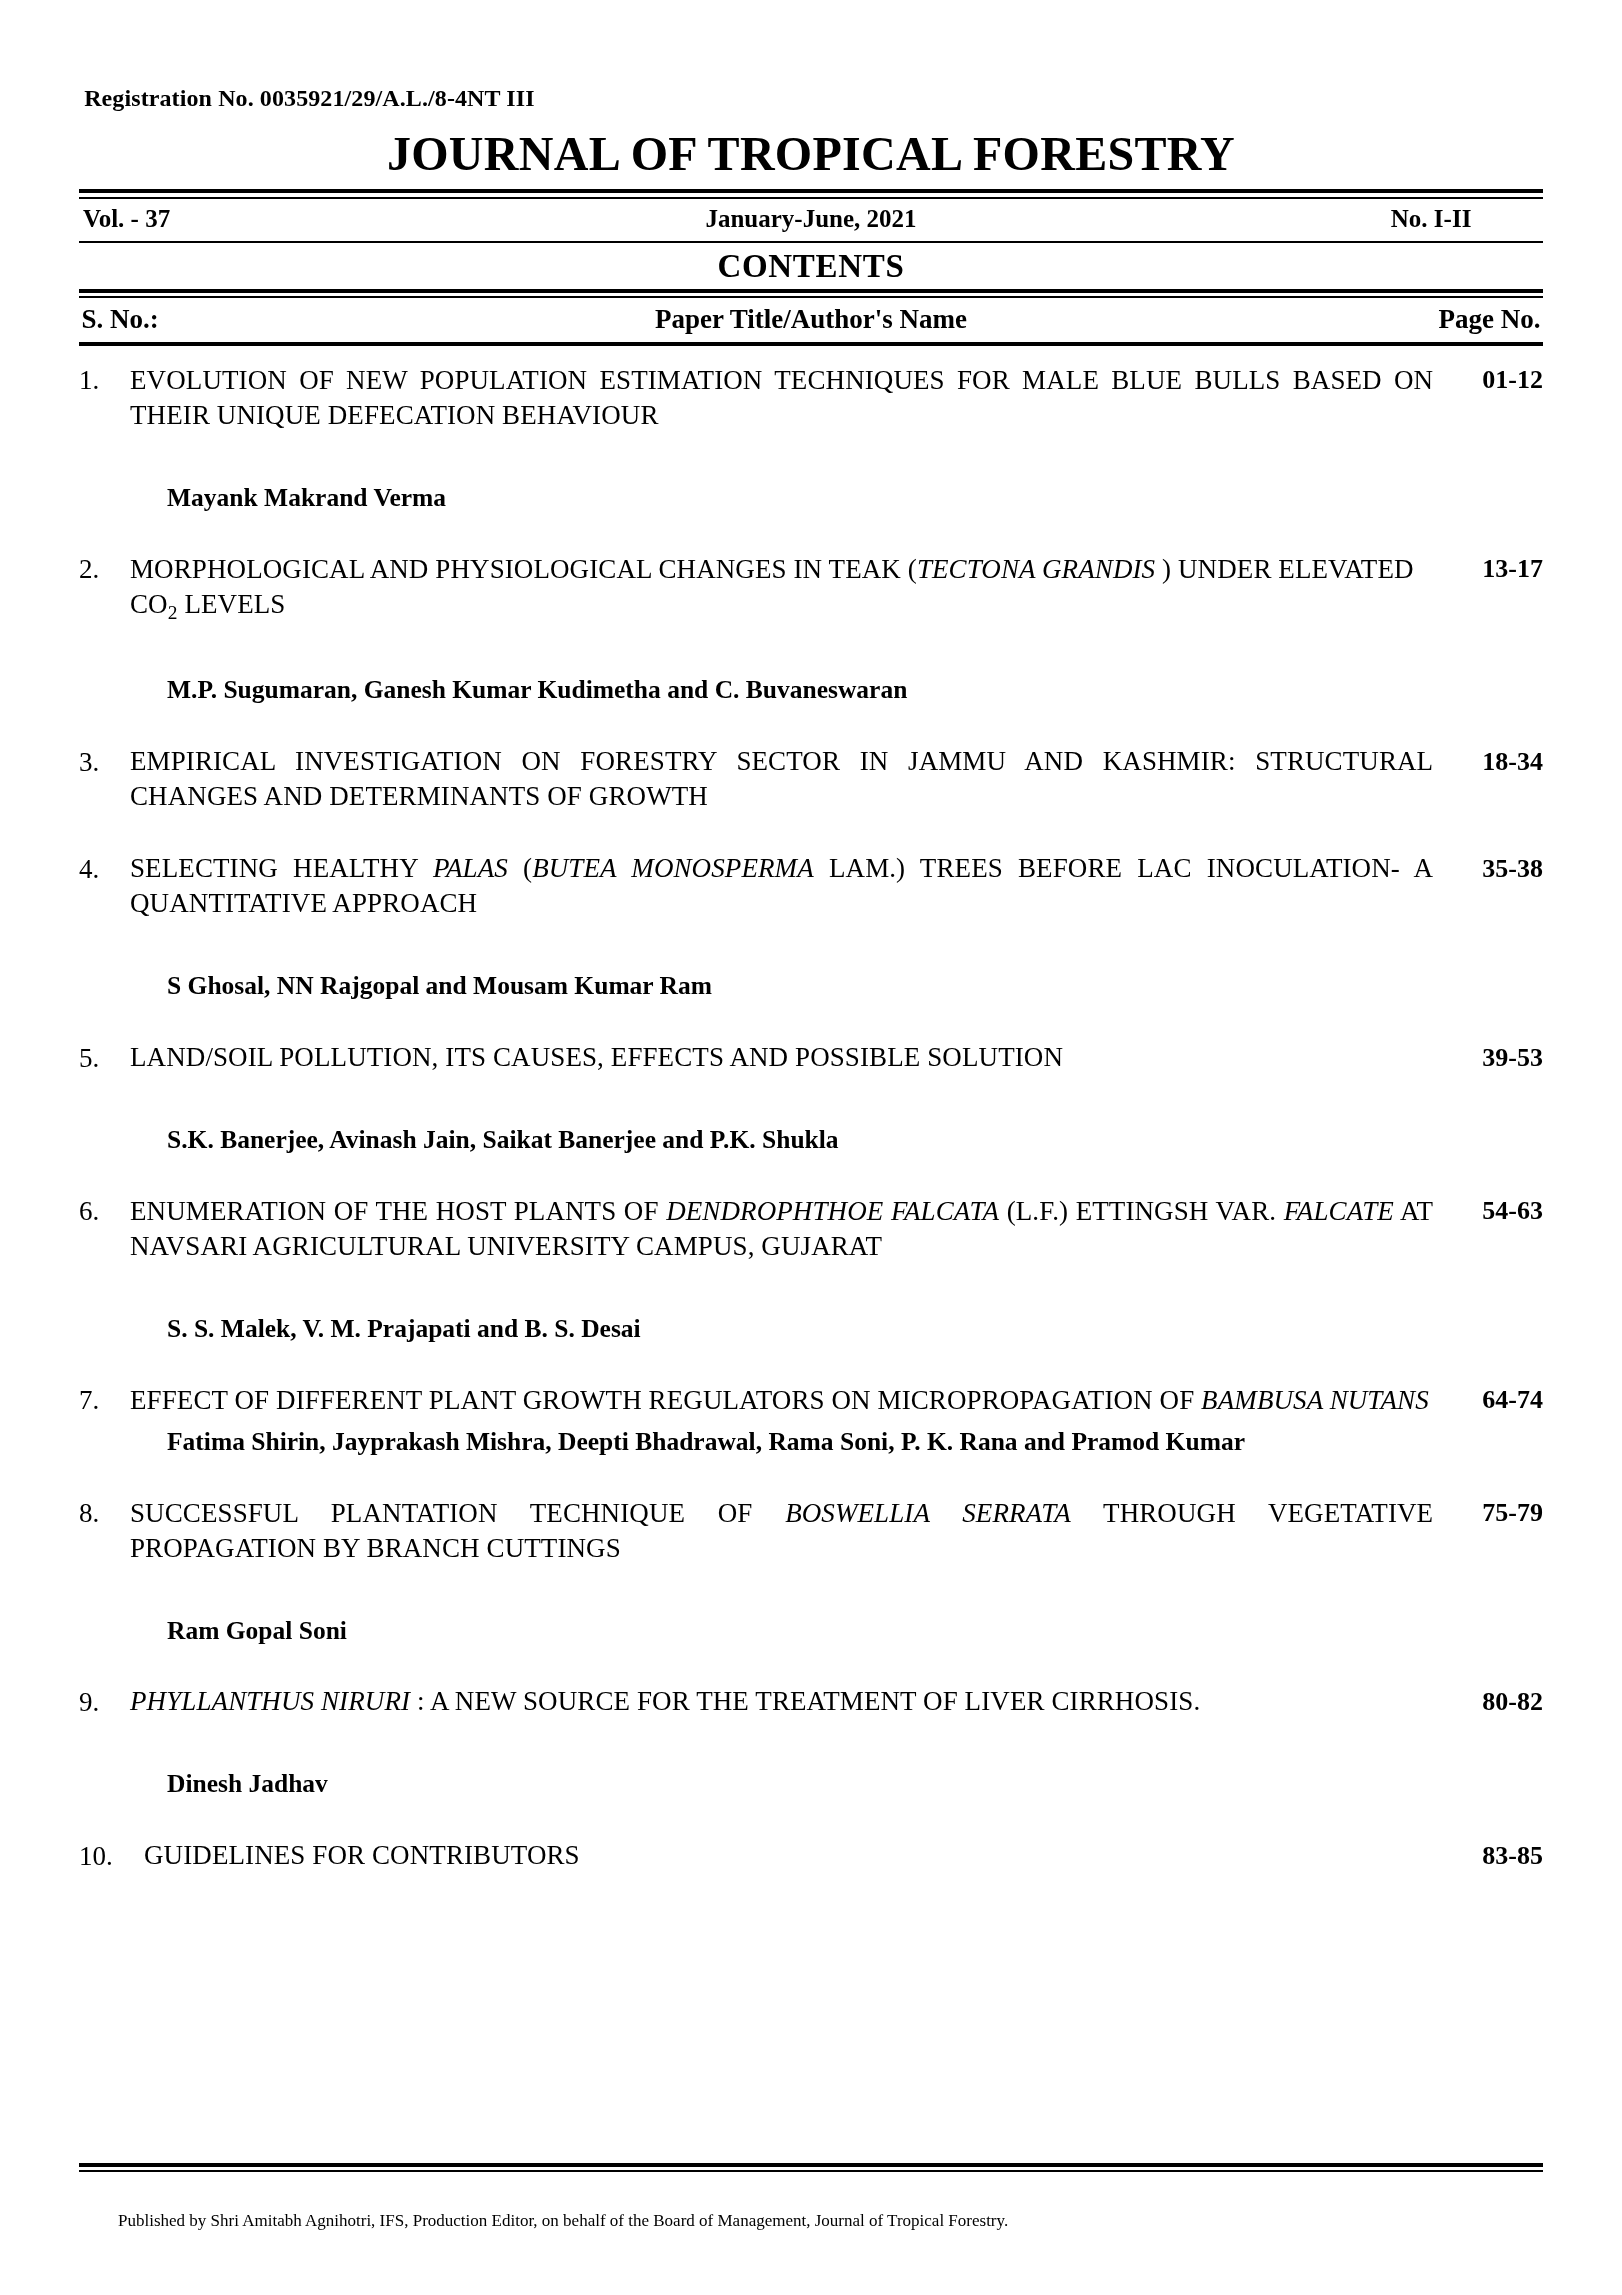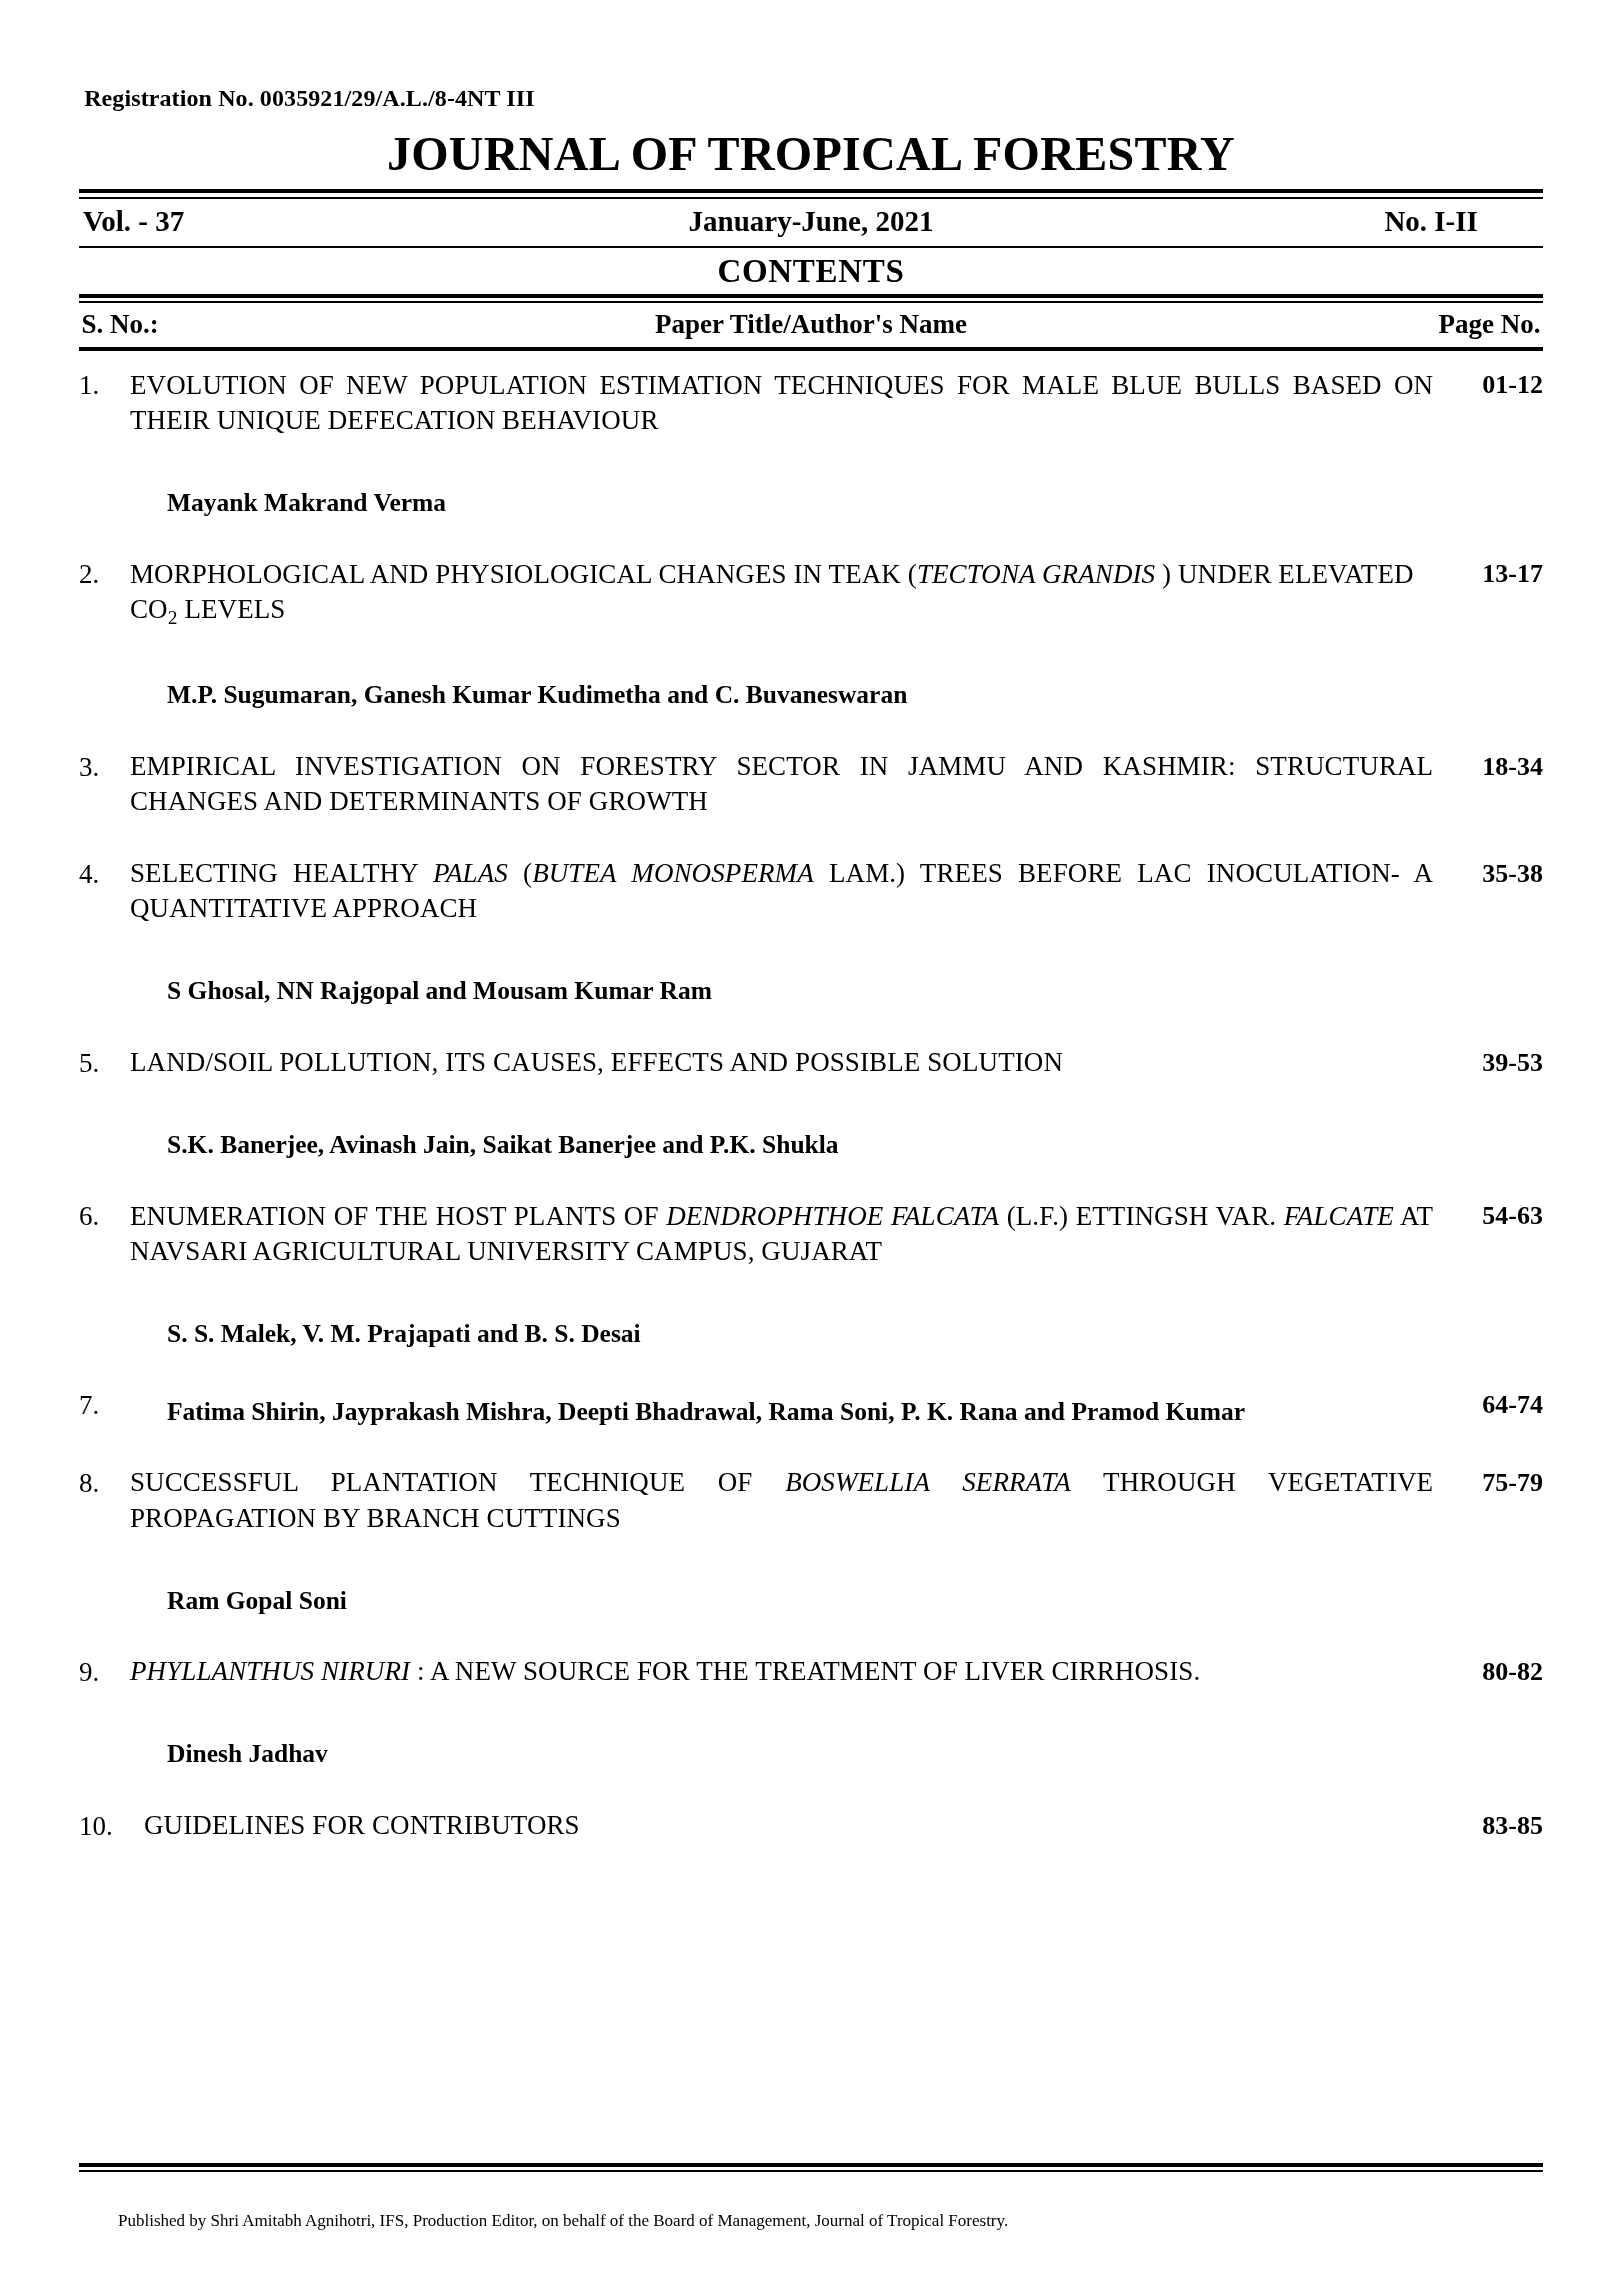--- a/index.html
+++ b/index.html
@@ -46,21 +46,21 @@
     border-top: 2px solid #000;
     margin: 0;
   }
   .rule-gap {
     height: 3.3px;
   }
   .vol-row {
     display: flex;
     align-items: baseline;
     font-weight: bold;
-    font-size: 29px;
+    font-size: 25px;
     padding: 6.5px 3.9px 7.9px 3.9px;
   }
   .vol-left { flex: 0 0 auto; width: 216px; text-align: left; }
   .vol-center { flex: 1 1 auto; text-align: center; }
   .vol-right { flex: 0 0 auto; width: 216px; text-align: center; }
   .contents-heading {
     text-align: center;
     font-weight: bold;
     font-size: 33px;
     letter-spacing: 0.7px;
@@ -232,20 +232,21 @@
       <div class="body">
         <div class="title-text">ENUMERATION OF THE HOST PLANTS OF <em>DENDROPHTHOE FALCATA</em> (L.F.) ETTINGSH VAR. <em>FALCATE</em> AT NAVSARI AGRICULTURAL UNIVERSITY CAMPUS, GUJARAT</div>
         <div class="authors nojust">S. S. Malek, V. M. Prajapati and B. S. Desai</div>
       </div>
       <div class="pages">54-63</div>
     </div>
 
     <div class="entry">
       <div class="num">7.</div>
       <div class="body">
+        <div class="title-text nojust">EFFECT OF DIFFERENT PLANT GROWTH REGULATORS ON MICROPROPAGATION OF <em>BAMBUSA NUTANS</em></div>
         <div class="authors">Fatima Shirin,   Jayprakash Mishra, Deepti Bhadrawal, Rama Soni, P. K. Rana and Pramod Kumar</div>
       </div>
       <div class="pages">64-74</div>
     </div>
 
     <div class="entry">
       <div class="num">8.</div>
       <div class="body">
         <div class="title-text">SUCCESSFUL PLANTATION TECHNIQUE OF <em>BOSWELLIA SERRATA</em> THROUGH VEGETATIVE PROPAGATION BY BRANCH CUTTINGS</div>
         <div class="authors nojust">Ram Gopal Soni</div>

